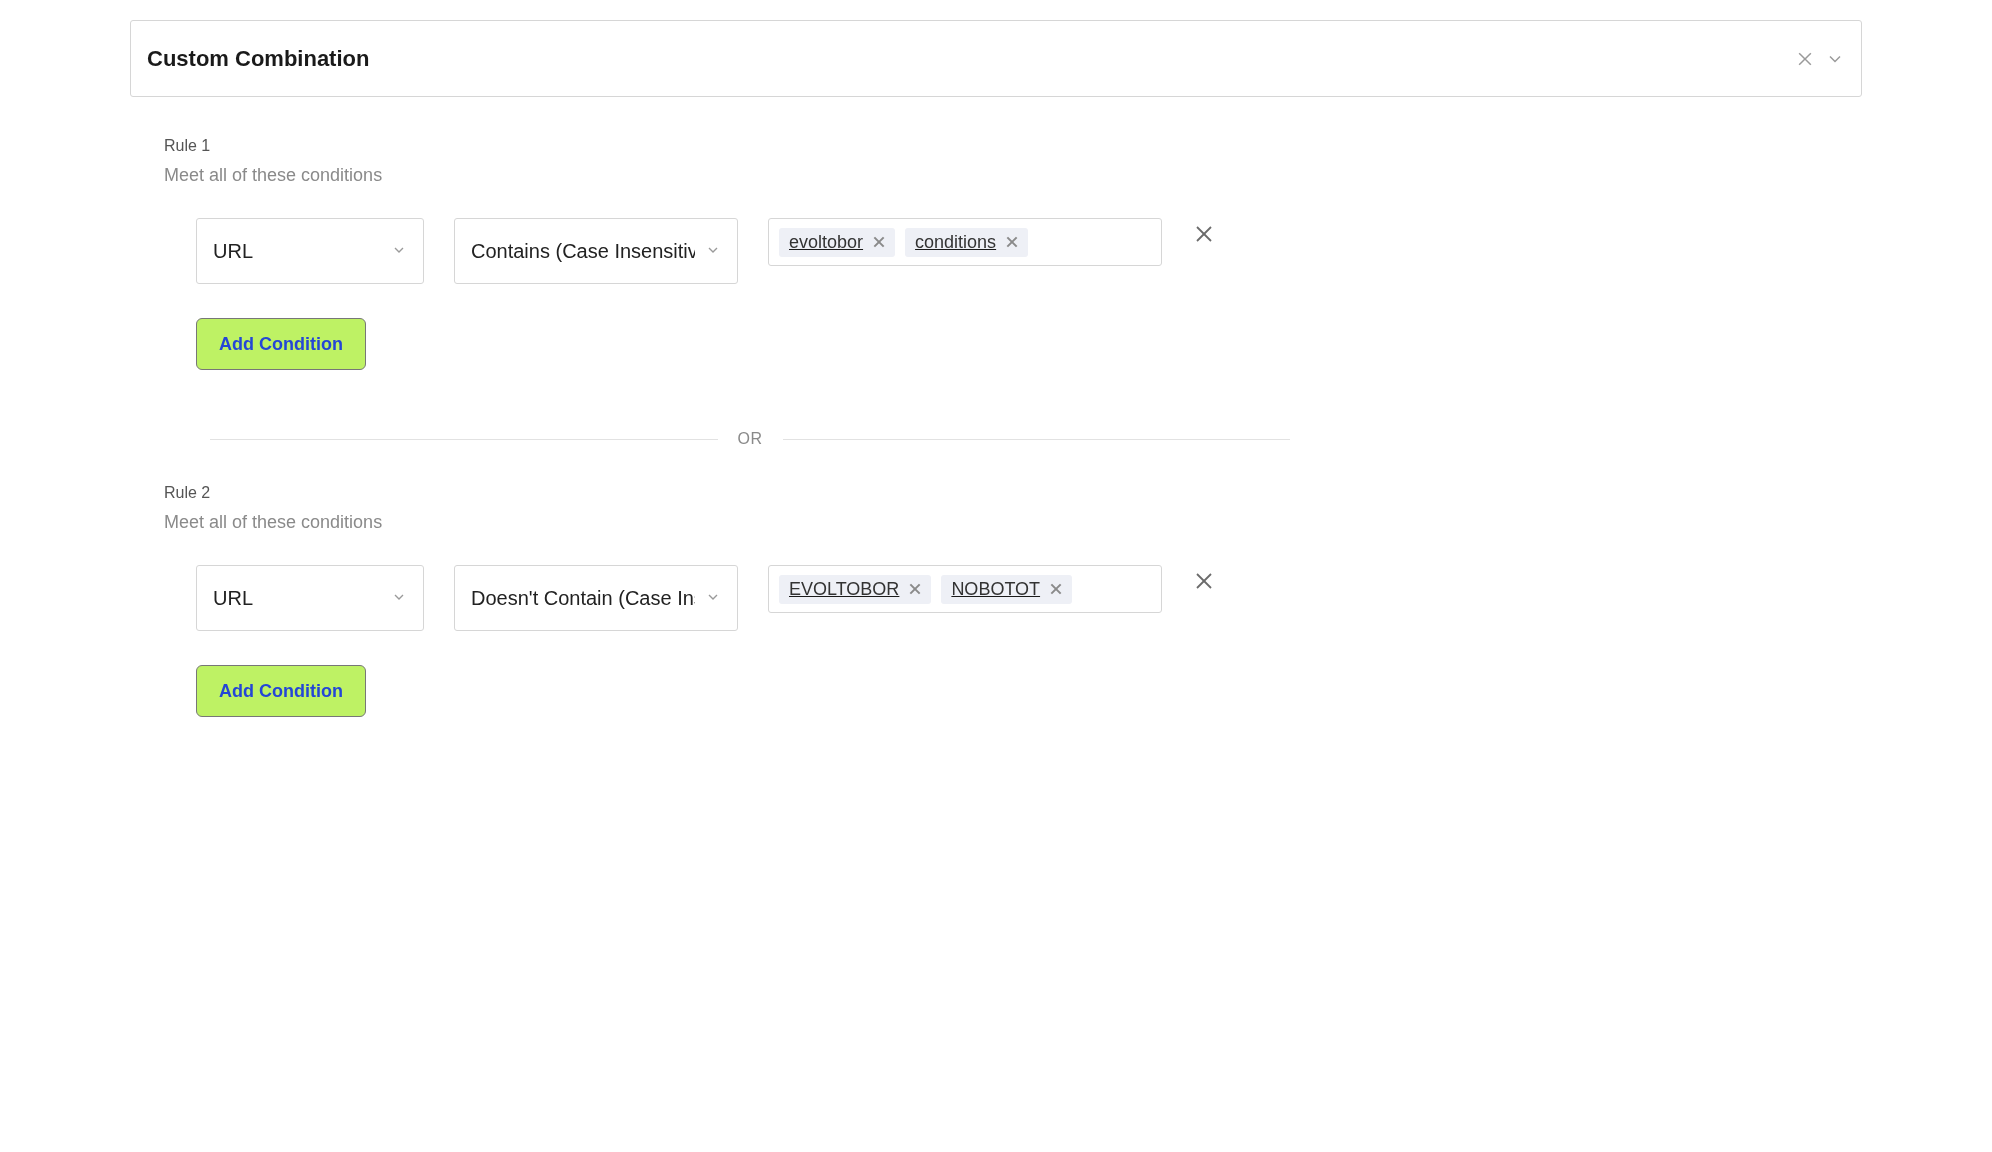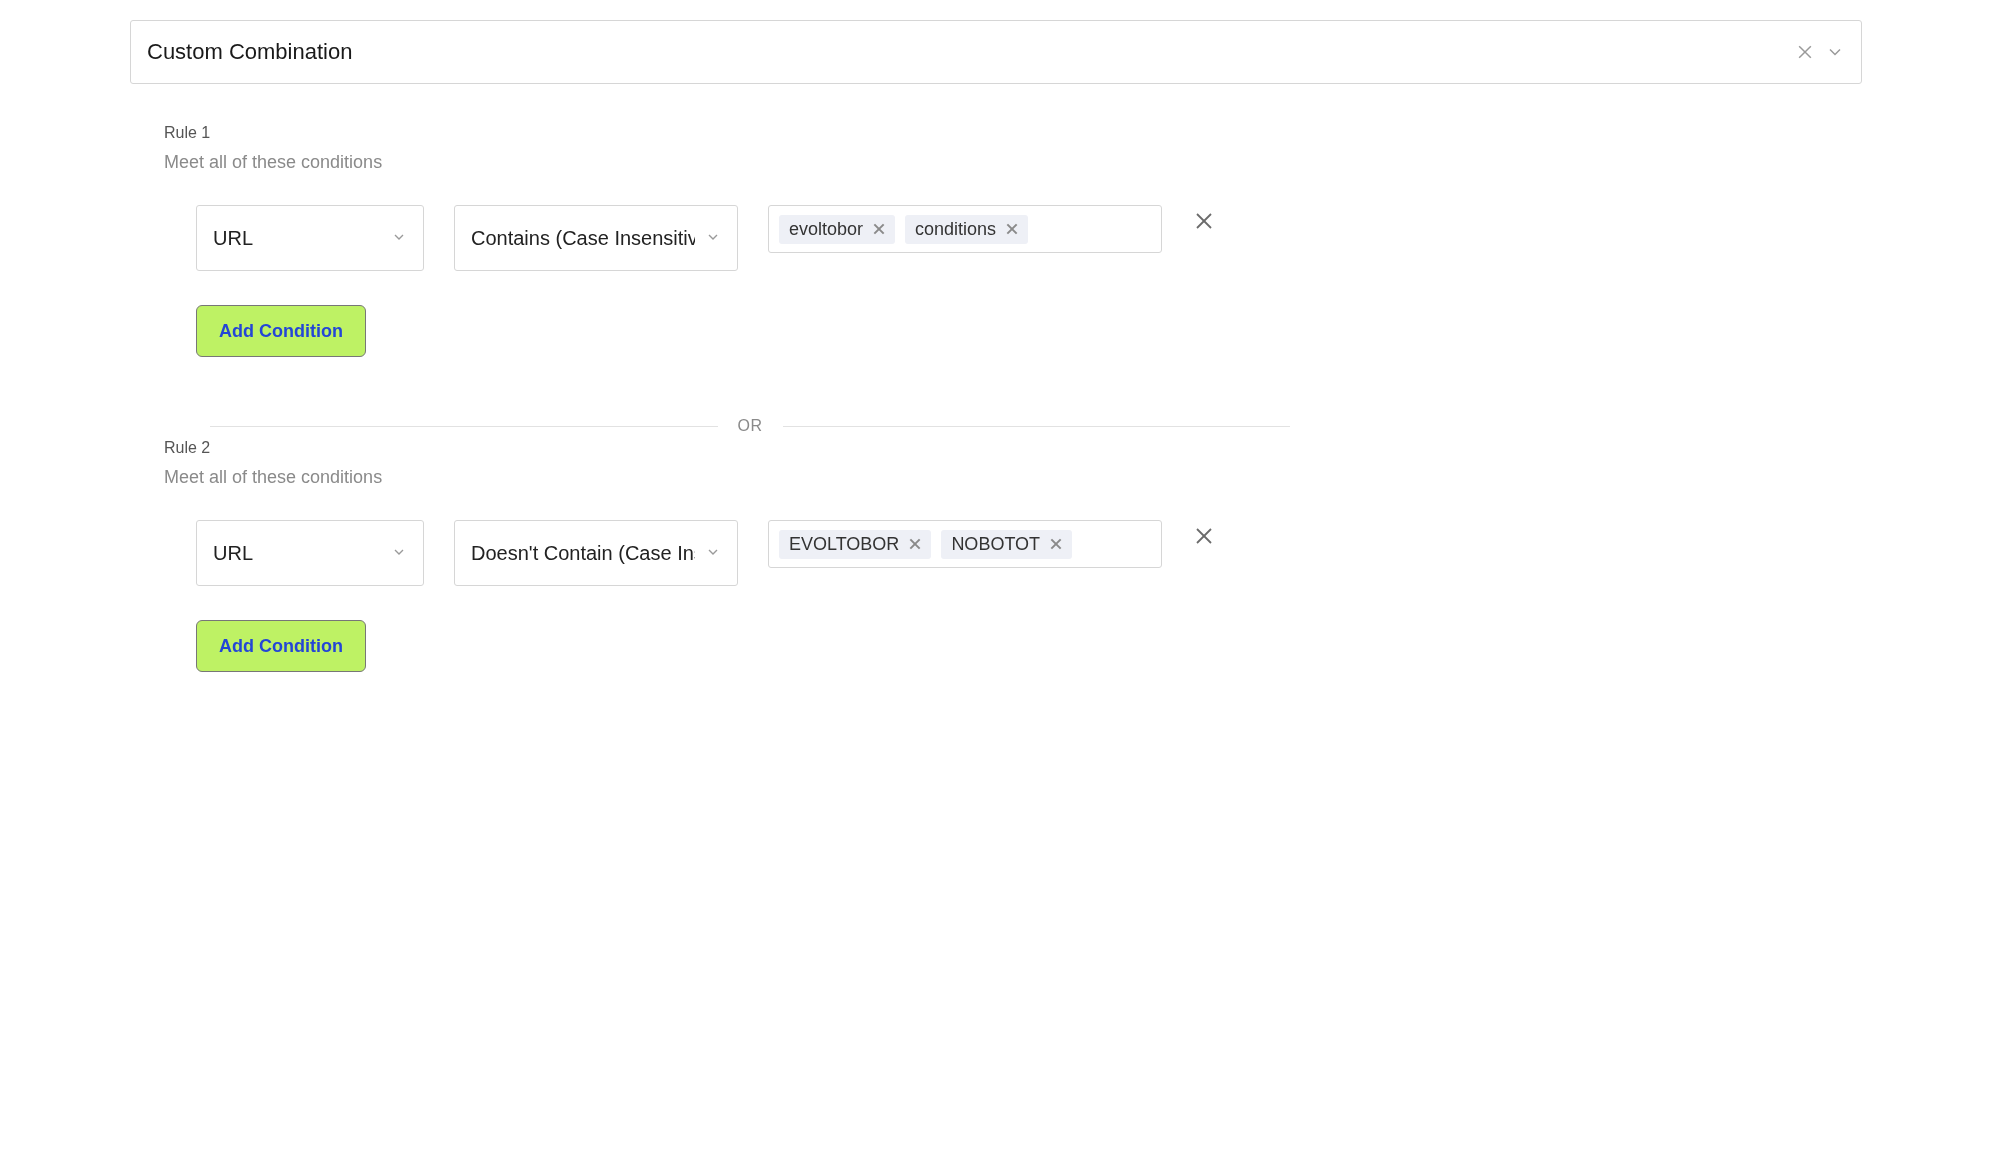--- a/index.html
+++ b/index.html
@@ -17,26 +17,27 @@
   }
   .section-label {
     font-size: 18px;
     color: #1a1a1a;
     margin-bottom: 12px;
     font-weight: 400;
   }
   .combo-select {
     border: 1px solid #d6d6d6;
     border-radius: 3px;
-    height: 64px;
+    height: 77px;
     display: flex;
     align-items: center;
     padding: 0 16px;
     cursor: pointer;
     justify-content: space-between;
+    font-weight: bold;
   }
   .combo-select .text {
     font-size: 22px;
     color: #1a1a1a;
   }
   .combo-actions {
     display: flex;
     align-items: center;
     gap: 10px;
     color: #9a9a9a;
@@ -88,20 +89,21 @@
     border: 1px solid #d6d6d6;
     border-radius: 3px;
     min-height: 48px;
     width: 394px;
     display: flex;
     align-items: center;
     flex-wrap: wrap;
     gap: 10px;
     padding: 8px 10px;
     background: #fff;
+    text-decoration: underline;
   }
   .tag {
     display: inline-flex;
     align-items: center;
     gap: 8px;
     background: #eef0f6;
     border-radius: 3px;
     padding: 4px 8px 4px 10px;
     font-size: 18px;
     color: #333;
@@ -130,21 +132,21 @@
     color: #2446d6;
     background: #bef264;
     cursor: pointer;
   }
   .add-condition-wrap { padding-left: 32px; }
 
   .or-divider {
     display: flex;
     align-items: center;
     gap: 20px;
-    margin: 60px 0 4px 46px;
+    margin: 60px 0 36px 46px;
     width: 1080px;
     justify-content: space-between;
   }
   .or-divider .line {
     flex: 1;
     height: 1px;
     background: #e2e2e2;
   }
   .or-divider .or-text {
     font-size: 16px;

